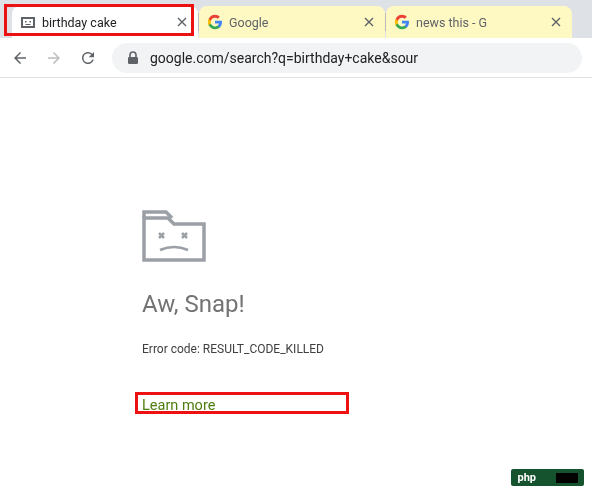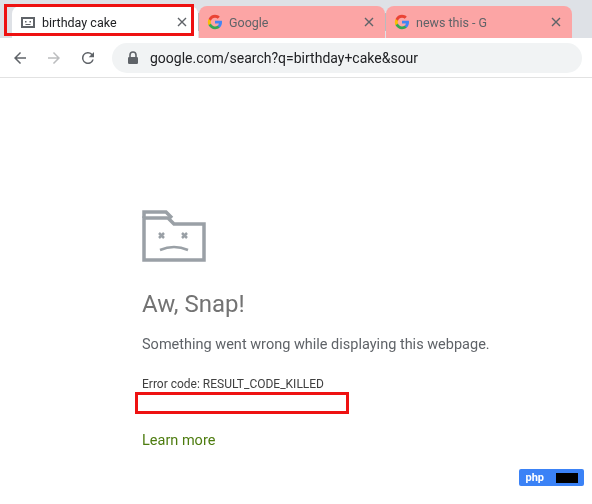--- a/index.html
+++ b/index.html
@@ -10,21 +10,21 @@
   }
   .tabstrip {
     display: flex; align-items: flex-end;
     background: #dee1e6; height: 38px;
     padding-left: 12px; padding-top: 6px;
   }
   .tab {
     display: flex; align-items: center;
     height: 32px; width: 186px;
     padding: 0 8px; gap: 6px;
-    background: #fca5a5;
+    background: #fef9c3;
     border-top-left-radius: 8px; border-top-right-radius: 8px;
     font-size: 12.5px; color: #5f6368;
     position: relative; flex-shrink: 0;
   }
   .tab.active { background: #fff; color: #202124; }
   .tab .favicon { width: 16px; height: 16px; flex-shrink: 0; display:flex; align-items:center; justify-content:center; }
   .tab .title { flex: 1; white-space: nowrap; overflow: hidden; text-overflow: clip; mask-image: linear-gradient(to right, #000 80%, transparent 100%); -webkit-mask-image: linear-gradient(to right, #000 80%, transparent 100%); }
   .tab .close { width: 16px; height: 16px; display:flex; align-items:center; justify-content:center; color:#5f6368; flex-shrink:0; }
   .tab-sep { width:1px; height:18px; background:#b8bbbe; margin-bottom:7px; }
   .toolbar {
@@ -38,21 +38,21 @@
     background:#f1f3f4; border-radius:15px; padding:0 14px; color:#202124; font-size:14px; }
   .omnibox .lock { color:#5f6368; width:14px; height:14px; display:flex; align-items:center; justify-content:center; }
   .omnibox .url { white-space:nowrap; overflow:hidden; }
   .content { padding: 130px 0 0 142px; }
   .snap-title { font-size:24px; color:#737373; font-weight:400; margin-top:24px; }
   .snap-msg { font-size:14.5px; color:#5f6368; margin-top:18px; }
   .error-code { font-size:12px; color:#404040; margin-top:24px; display:inline-block; }
   .learn-more { font-size:14.5px; color:#4d7c0f; margin-top:40px; display:block; }
   .highlight-tab { position:absolute; left:4px; top:4px; width:190px; height:32px; border:3px solid #e11; pointer-events:none; }
   .highlight-error { position:absolute; left:135px; top:392px; width:214px; height:22px; border:3px solid #e11; pointer-events:none; }
-  .watermark { position:absolute; right:8px; bottom:18px; background:#3b82f6; color:#fff; font-size:11px; font-weight:bold; padding:2px 6px; border-radius:2px; display:flex; align-items:center; gap:12px; }
+  .watermark { position:absolute; right:8px; bottom:18px; background:#14532d; color:#fff; font-size:11px; font-weight:bold; padding:2px 6px; border-radius:2px; display:flex; align-items:center; gap:20px; }
   .watermark .blot { width:22px; height:10px; background:#000; display:inline-block; }
   svg { display:block; }
 </style>
 </head>
 <body>
 
 <div class="tabstrip">
   <div class="tab active">
     <span class="favicon">
       <svg width="16" height="16" viewBox="0 0 16 16">
@@ -141,21 +141,20 @@
       <g stroke="#9aa0a6" stroke-width="2.5">
         <line x1="17" y1="25" x2="22" y2="30"></line>
           <line x1="22" y1="25" x2="17" y2="30"></line>
         <line x1="40" y1="25" x2="45" y2="30"></line>
           <line x1="45" y1="25" x2="40" y2="30"></line>
       </g>
       <path d="M18 42 Q32 36 46 42" fill="none" stroke="#9aa0a6" stroke-width="2.5"></path>
     </svg>
   </span>
   <h1 class="snap-title">Aw, Snap!</h1>
-  <p class="snap-msg">Something went wrong while displaying this webpage.</p>
   <span class="error-code">Error code: RESULT_CODE_KILLED</span>
   <a class="learn-more">Learn more</a>
 </div>
 
 <div class="highlight-tab"></div>
 <div class="highlight-error"></div>
 
 <div class="watermark">
   <span>php</span>
   <span class="blot"></span>

